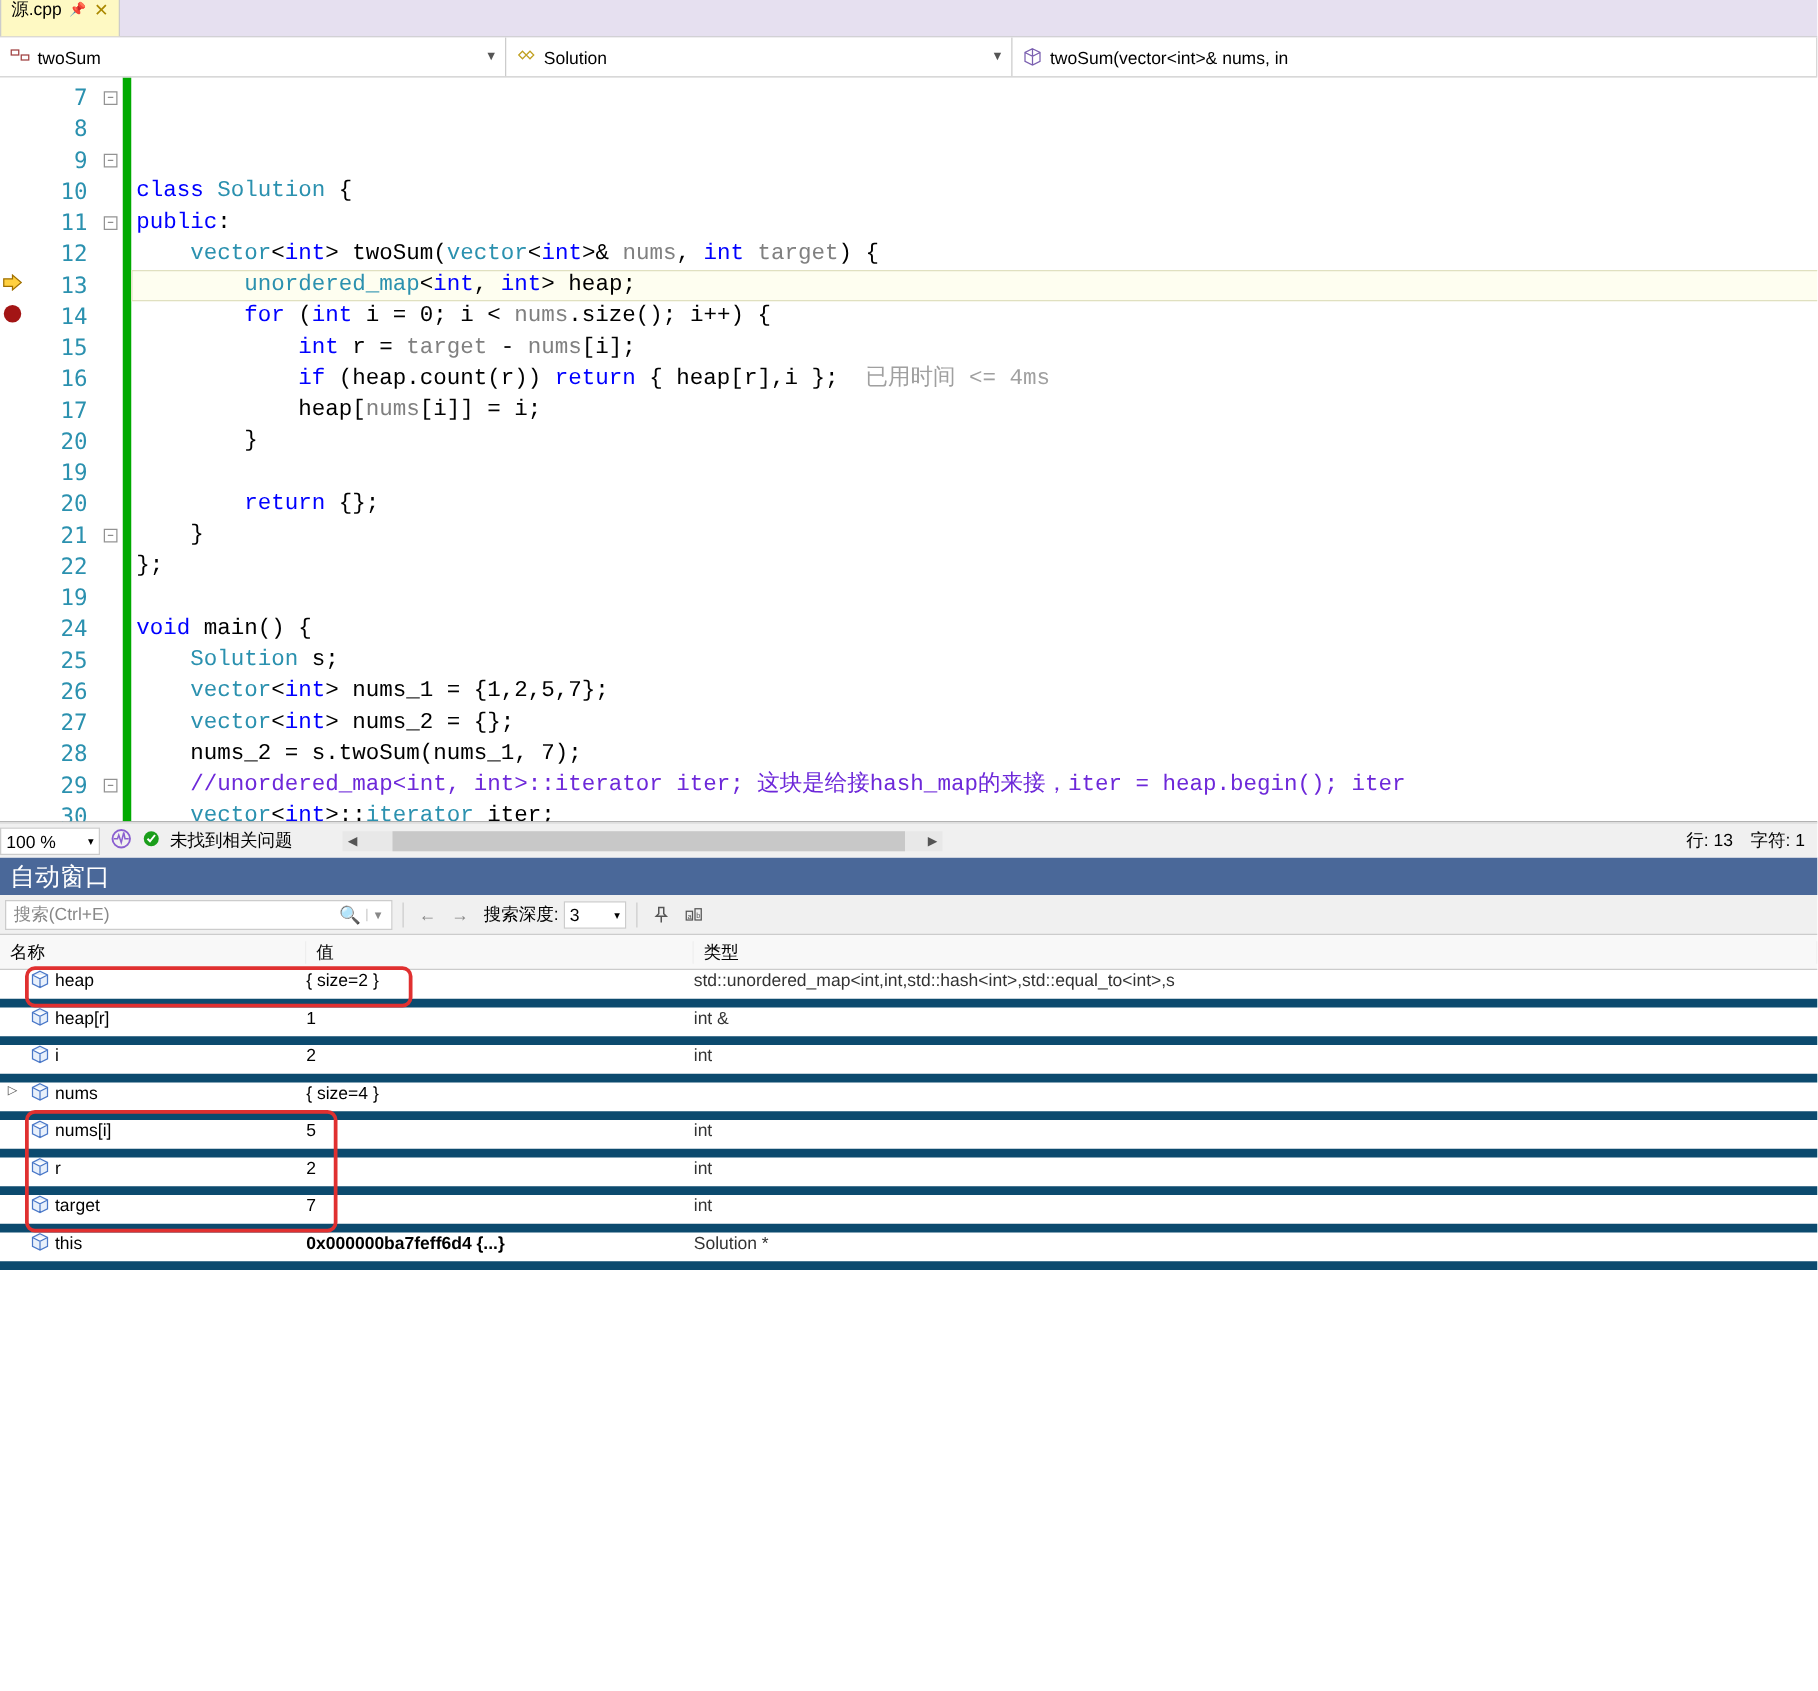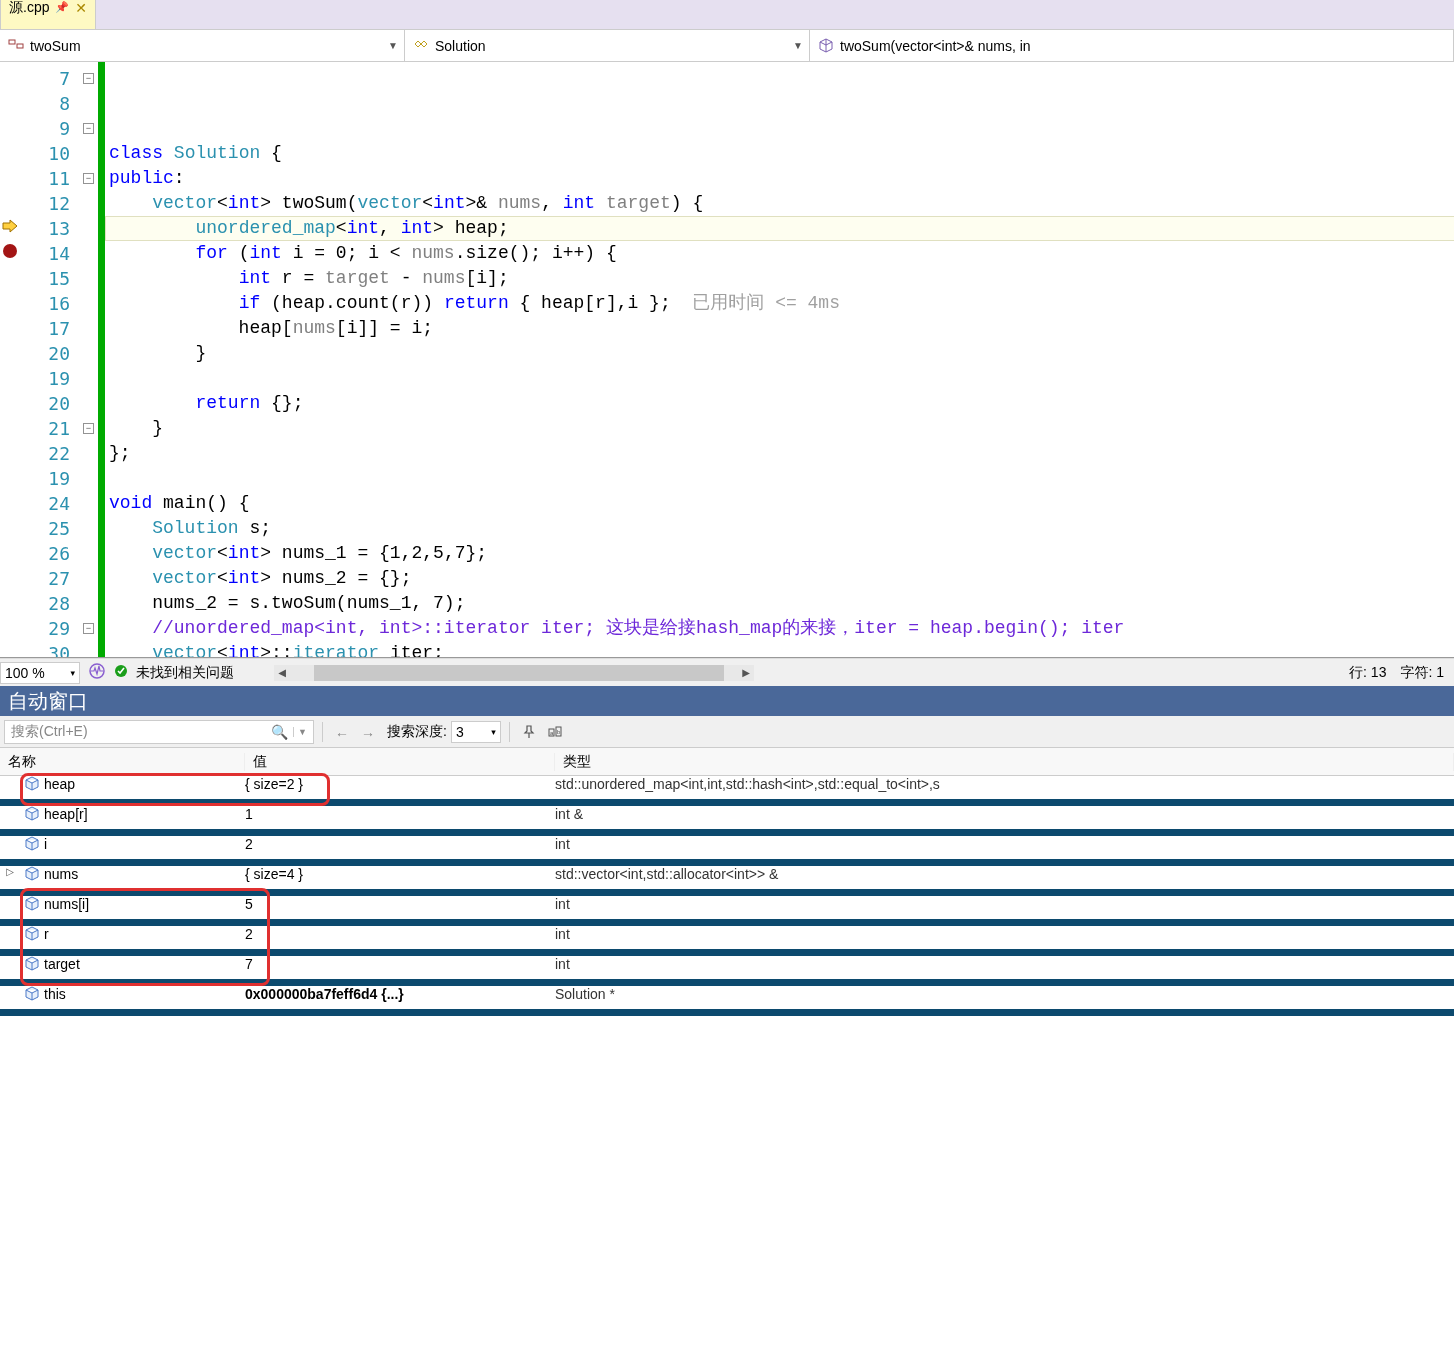--- a/index.html
+++ b/index.html
@@ -281,21 +281,20 @@
       </div>
       <div class="grid-row">
         <div class="exp">▷</div>
         <div class="cube">
           <svg class="cube-svg" width="16" height="16" viewBox="0 0 16 16">
             <path d="M8 1 L14 4 L14 11 L8 14 L2 11 L2 4 Z M2 4 L8 7 L14 4 M8 7 L8 14" fill="#e8f0fb" stroke="#4a78c8" stroke-width="1"></path>
           </svg>
         </div>
         <div class="name" style="width:201px;">nums</div>
         <div class="value " style="width:310px;">{ size=4 }</div>
-        <div class="type">std::vector&lt;int,std::allocator&lt;int&gt;&gt; &amp;</div>
       </div>
       <div class="grid-row">
         <div class="exp"></div>
         <div class="cube">
           <svg class="cube-svg" width="16" height="16" viewBox="0 0 16 16">
             <path d="M8 1 L14 4 L14 11 L8 14 L2 11 L2 4 Z M2 4 L8 7 L14 4 M8 7 L8 14" fill="#e8f0fb" stroke="#4a78c8" stroke-width="1"></path>
           </svg>
         </div>
         <div class="name" style="width:201px;">nums[i]</div>
         <div class="value red-text" style="width:310px;">5</div>

